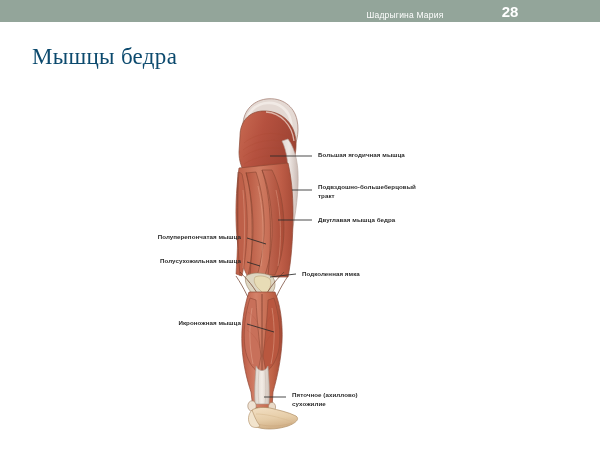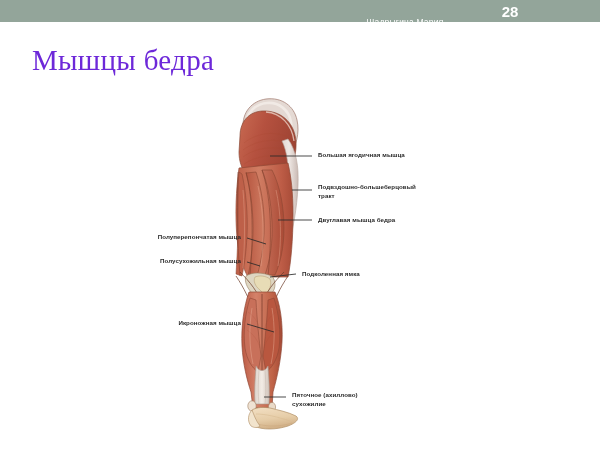--- a/index.html
+++ b/index.html
@@ -10,35 +10,35 @@
     overflow:hidden;position:relative;
   }
   #slide{position:absolute;inset:0;background:#fff;}
 
   
   .hdr{
     position:absolute;left:0;top:0;width:600px;height:22px;
     background:#93a59a;
   }
   .hdr-author{
-    position:absolute;left:320px;top:7px;width:170px;height:30px;
+    position:absolute;left:320px;top:0;width:170px;height:30px;
     display:flex;align-items:center;justify-content:center;
     font-size:8.5px;color:#ffffff;letter-spacing:.2px;white-space:nowrap;
   }
   .hdr-page{
     position:absolute;left:492px;top:0;width:36px;height:22px;
     display:flex;align-items:center;justify-content:center;
     font-size:15px;font-weight:bold;color:#ffffff;
   }
 
   
   .title{
     position:absolute;left:32px;top:44px;
     font-family:"Liberation Serif", serif;
-    font-size:29px;color:#6d28d9;white-space:nowrap;letter-spacing:.3px;
+    font-size:23px;color:#0c4a6e;white-space:nowrap;letter-spacing:.3px;
   }
 
   
   .figure{position:absolute;left:0;top:0;width:600px;height:450px;}
   .fig-svg{position:absolute;left:0;top:0;}
 
   
   .lbl{
     position:absolute;
     font-size:6.2px;font-weight:bold;color:#2b2b2b;

